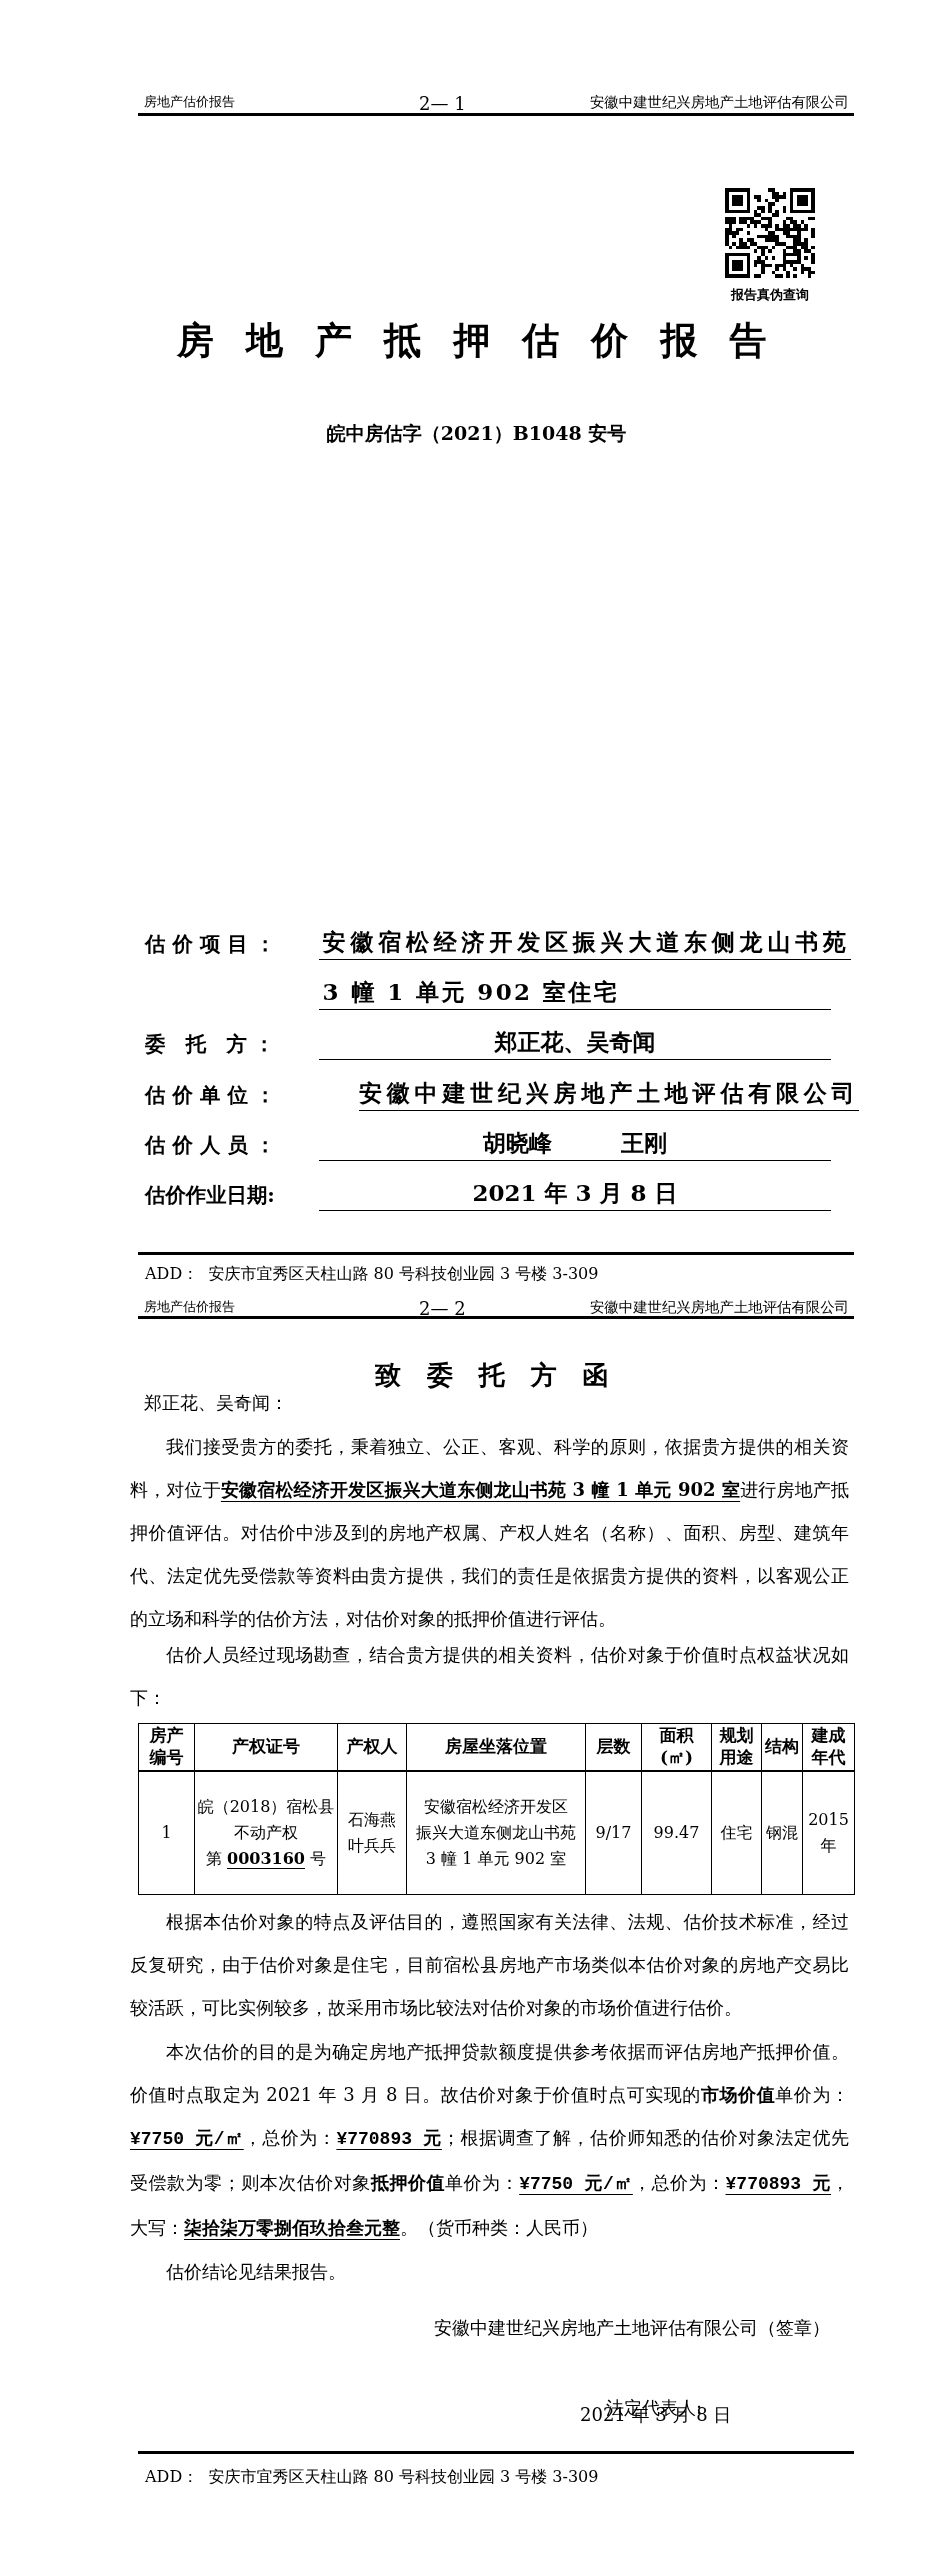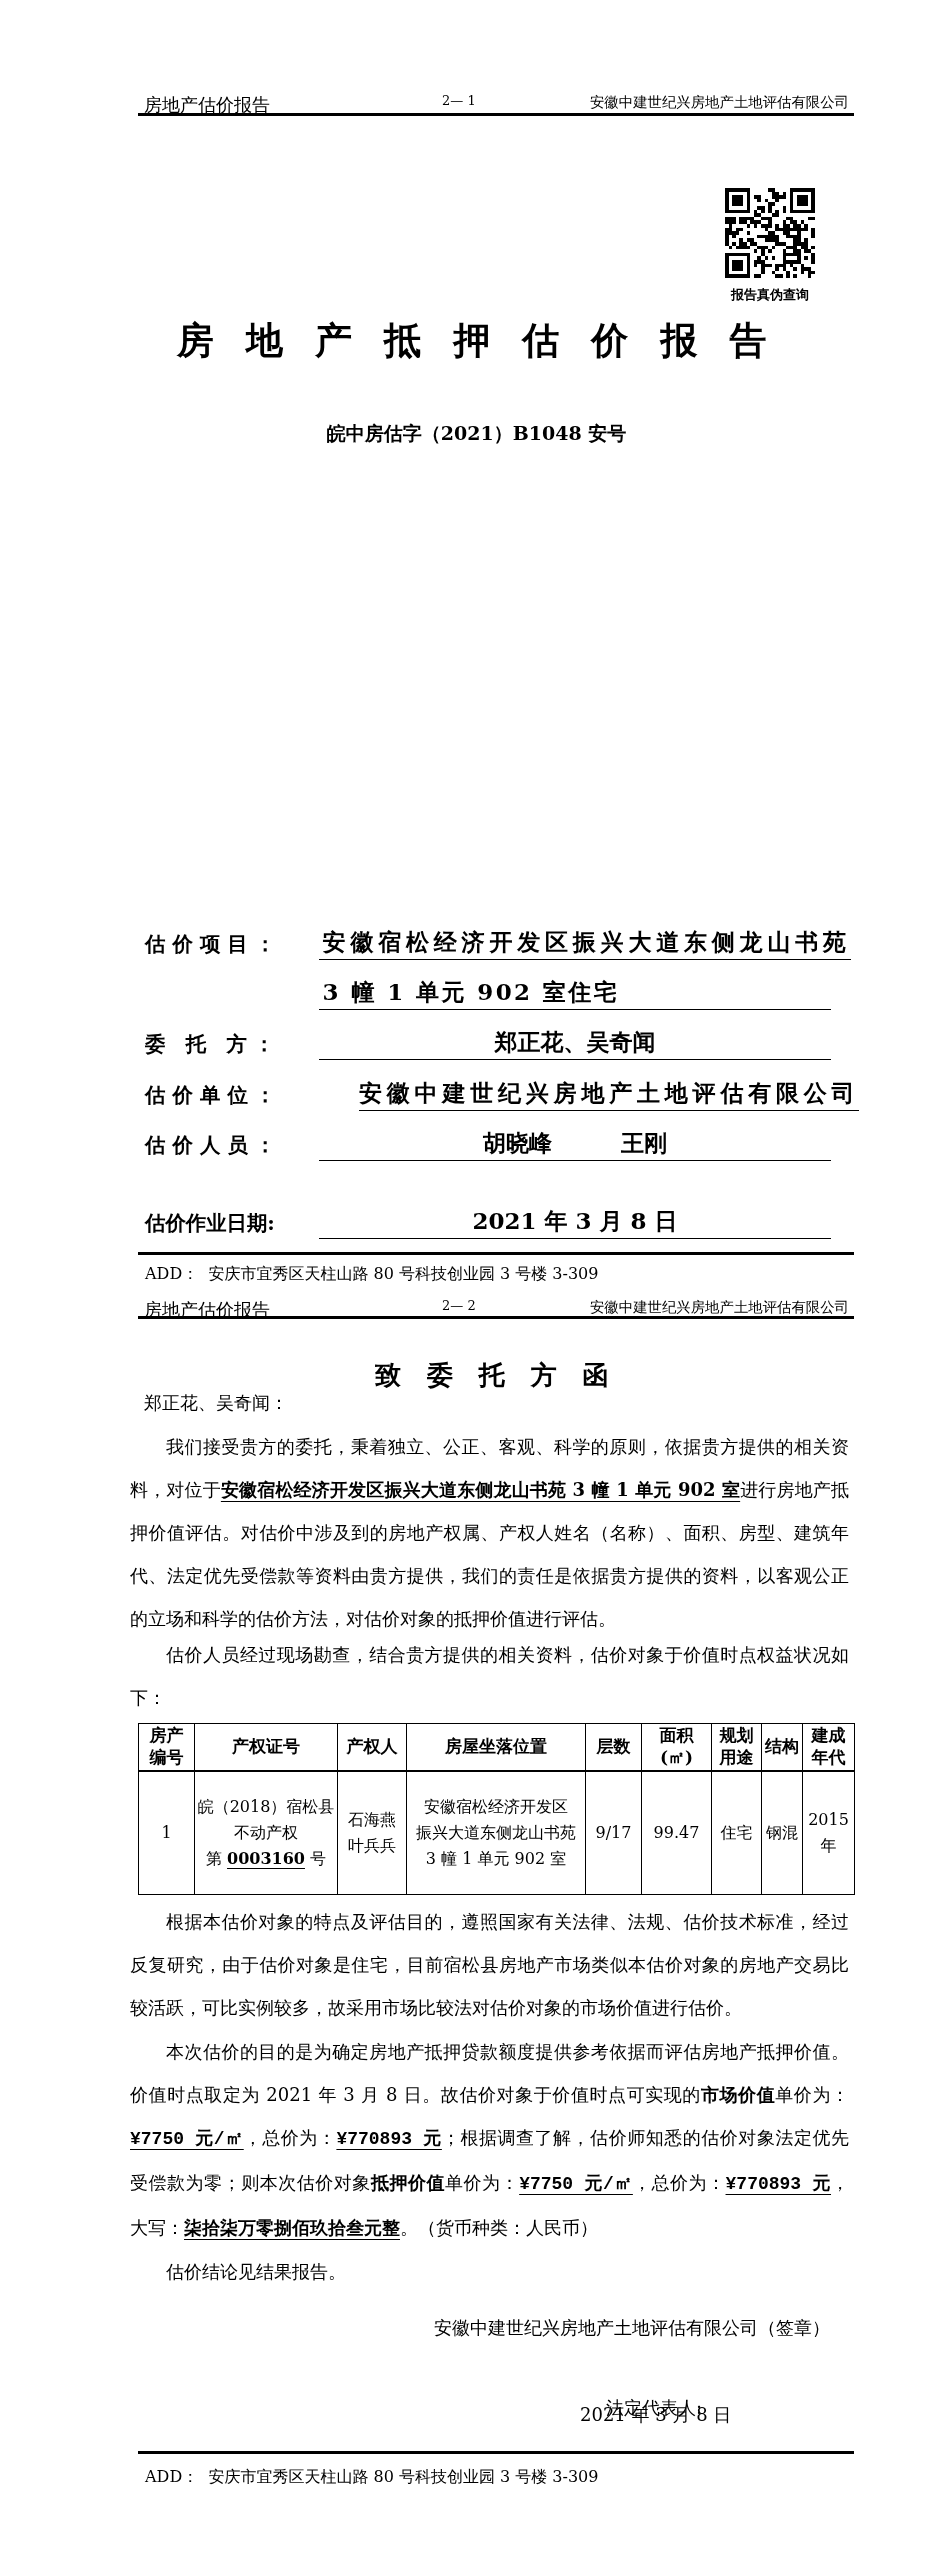--- a/index.html
+++ b/index.html
@@ -1,20 +1,20 @@
 <!DOCTYPE html>
 <html style="font-size:9.6px"><head>
 <meta charset="utf-8">
 <style>
   html,body{margin:0;padding:0;background:#ffffff;}
   .page{position:relative;width:951px;height:2576px;background:#ffffff;
         font-family:"DejaVu Serif","Liberation Serif",serif;color:#000;overflow:hidden;}
   .abs{position:absolute;}
-  .hdr-left{left:144px;top:93px;font-size:18px;}
-  .hdr-center{left:442px;top:93px;font-size:13px;white-space:pre;}
+  .hdr-left{left:144px;top:93px;font-size:13px;}
+  .hdr-center{left:419px;top:93px;font-size:18px;white-space:pre;}
   .hdr-right{right:102px;top:93px;font-size:14.4px;}
   .rule{left:138px;width:716px;height:3px;background:#000;}
   .qr-wrap{left:725px;top:188px;width:90px;height:90px;}
   .qr-caption{left:719px;top:286px;width:102px;text-align:center;font-size:13px;font-weight:bold;}
   .main-title{left:96px;top:316px;width:761px;text-align:center;font-size:37px;font-weight:bold;letter-spacing:9.6px;white-space:pre;}
   .doc-no{left:138px;top:421px;width:677px;text-align:center;font-size:19px;font-weight:bold;}
   .f-row{left:145px;width:686px;display:flex;align-items:flex-end;height:34px;}
   .f-label{width:174px;font-size:20.4px;font-weight:bold;white-space:pre;flex:none;padding-bottom:2.4px;}
   .f-spacer{width:174px;flex:none;}
   .f-value{flex:1;font-size:23px;font-weight:bold;border-bottom:1.8px solid #000;text-align:center;white-space:pre;padding-bottom:1.2px;}
@@ -285,21 +285,21 @@
     <div class="f-value">郑正花、吴奇闻</div>
   </div>
   <div class="abs f-row" style="top:1077px;gap:40px;">
     <div class="f-label">估 价 单 位 ：</div>
     <div class="f-value ls8">安徽中建世纪兴房地产土地评估有限公司</div>
   </div>
   <div class="abs f-row" style="top:1127px;">
     <div class="f-label">估 价 人 员 ：</div>
     <div class="f-value">胡晓峰　　　王刚</div>
   </div>
-  <div class="abs f-row" style="top:1177px;margin-top:28px;">
+  <div class="abs f-row" style="top:1177px;">
     <div class="f-label">估价作业日期:</div>
     <div class="f-value">2021 年 3 月 8 日</div>
   </div>
 
   <div class="abs rule" style="top:1252px;"></div>
   <div class="abs footer-add" style="top:1264px;">ADD：  安庆市宜秀区天柱山路 80 号科技创业园 3 号楼 3-309</div>
 
   <div class="abs hdr-left" style="top:1298px;">房地产估价报告</div>
   <div class="abs hdr-center" style="top:1298px;">2— 2</div>
   <div class="abs hdr-right" style="top:1298px;">安徽中建世纪兴房地产土地评估有限公司</div>

